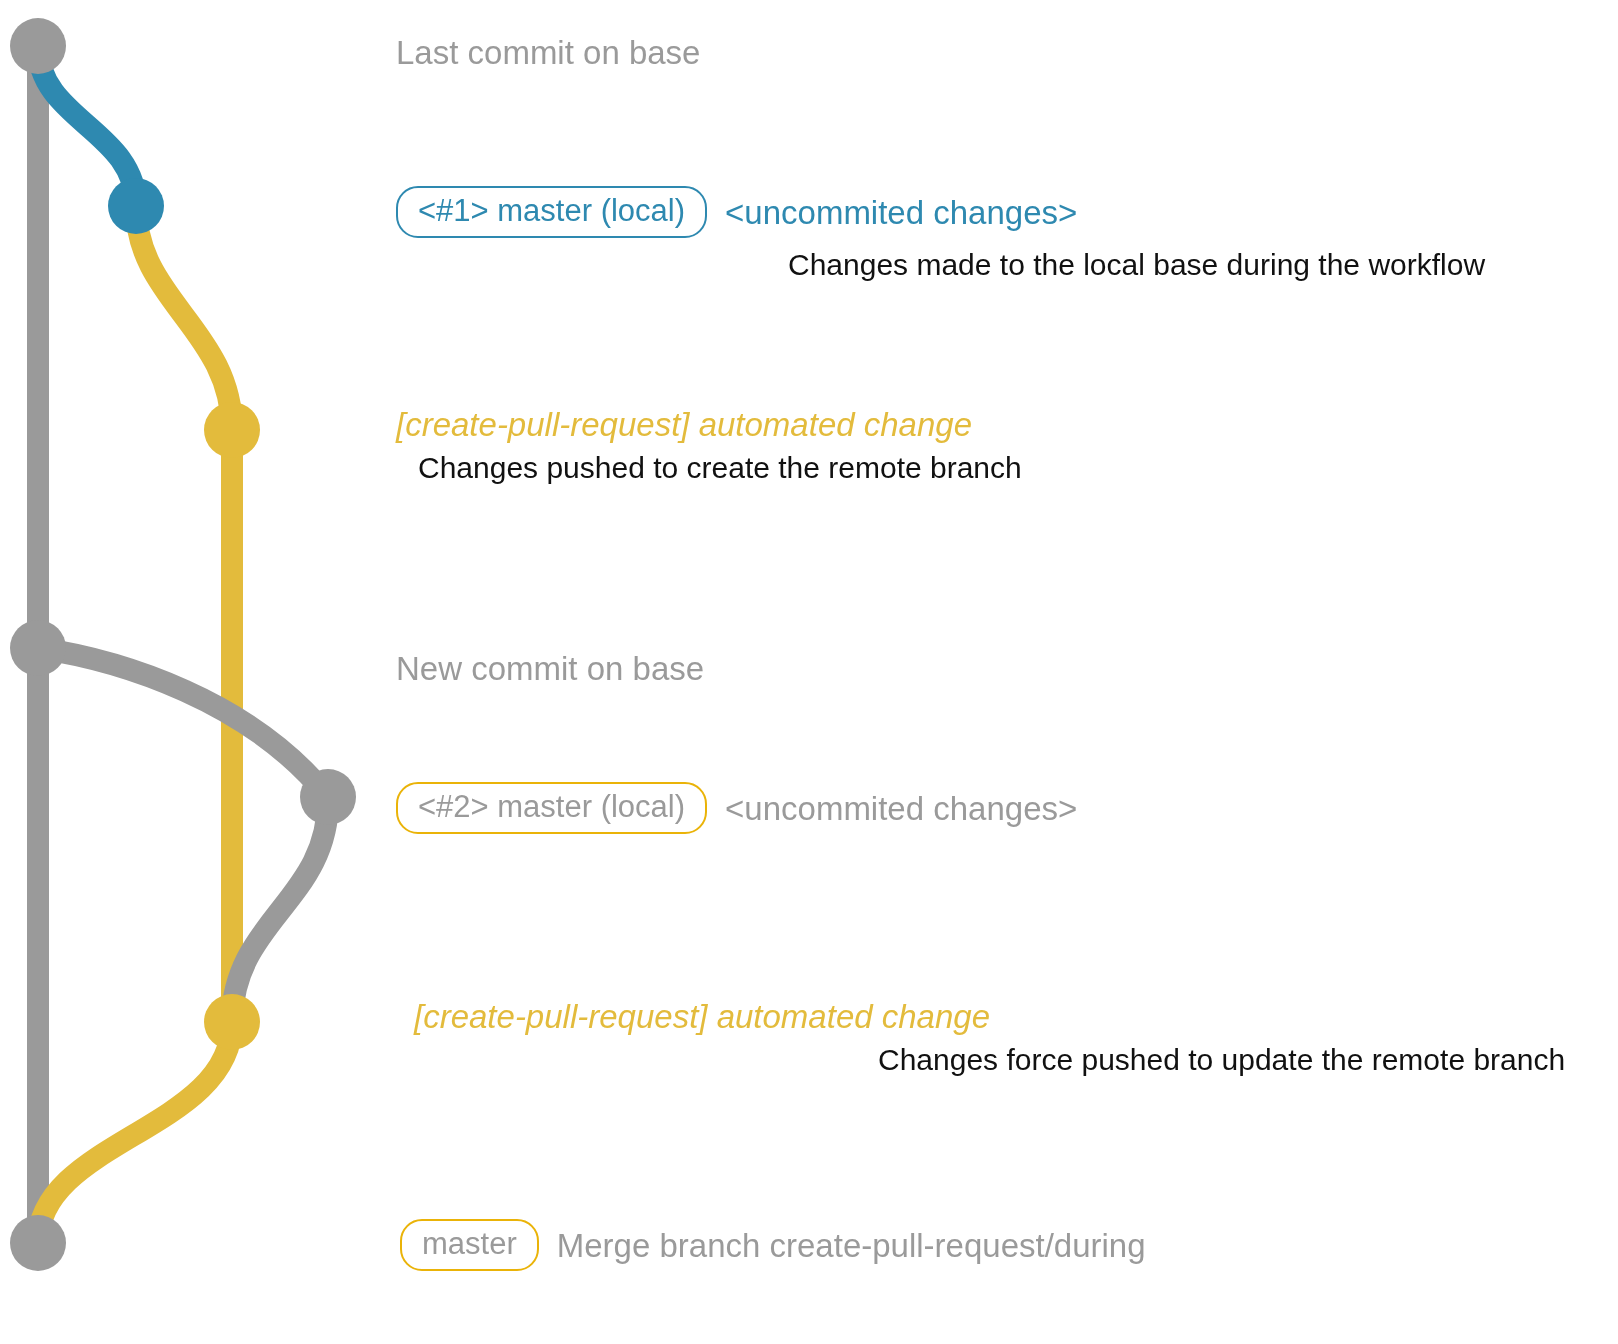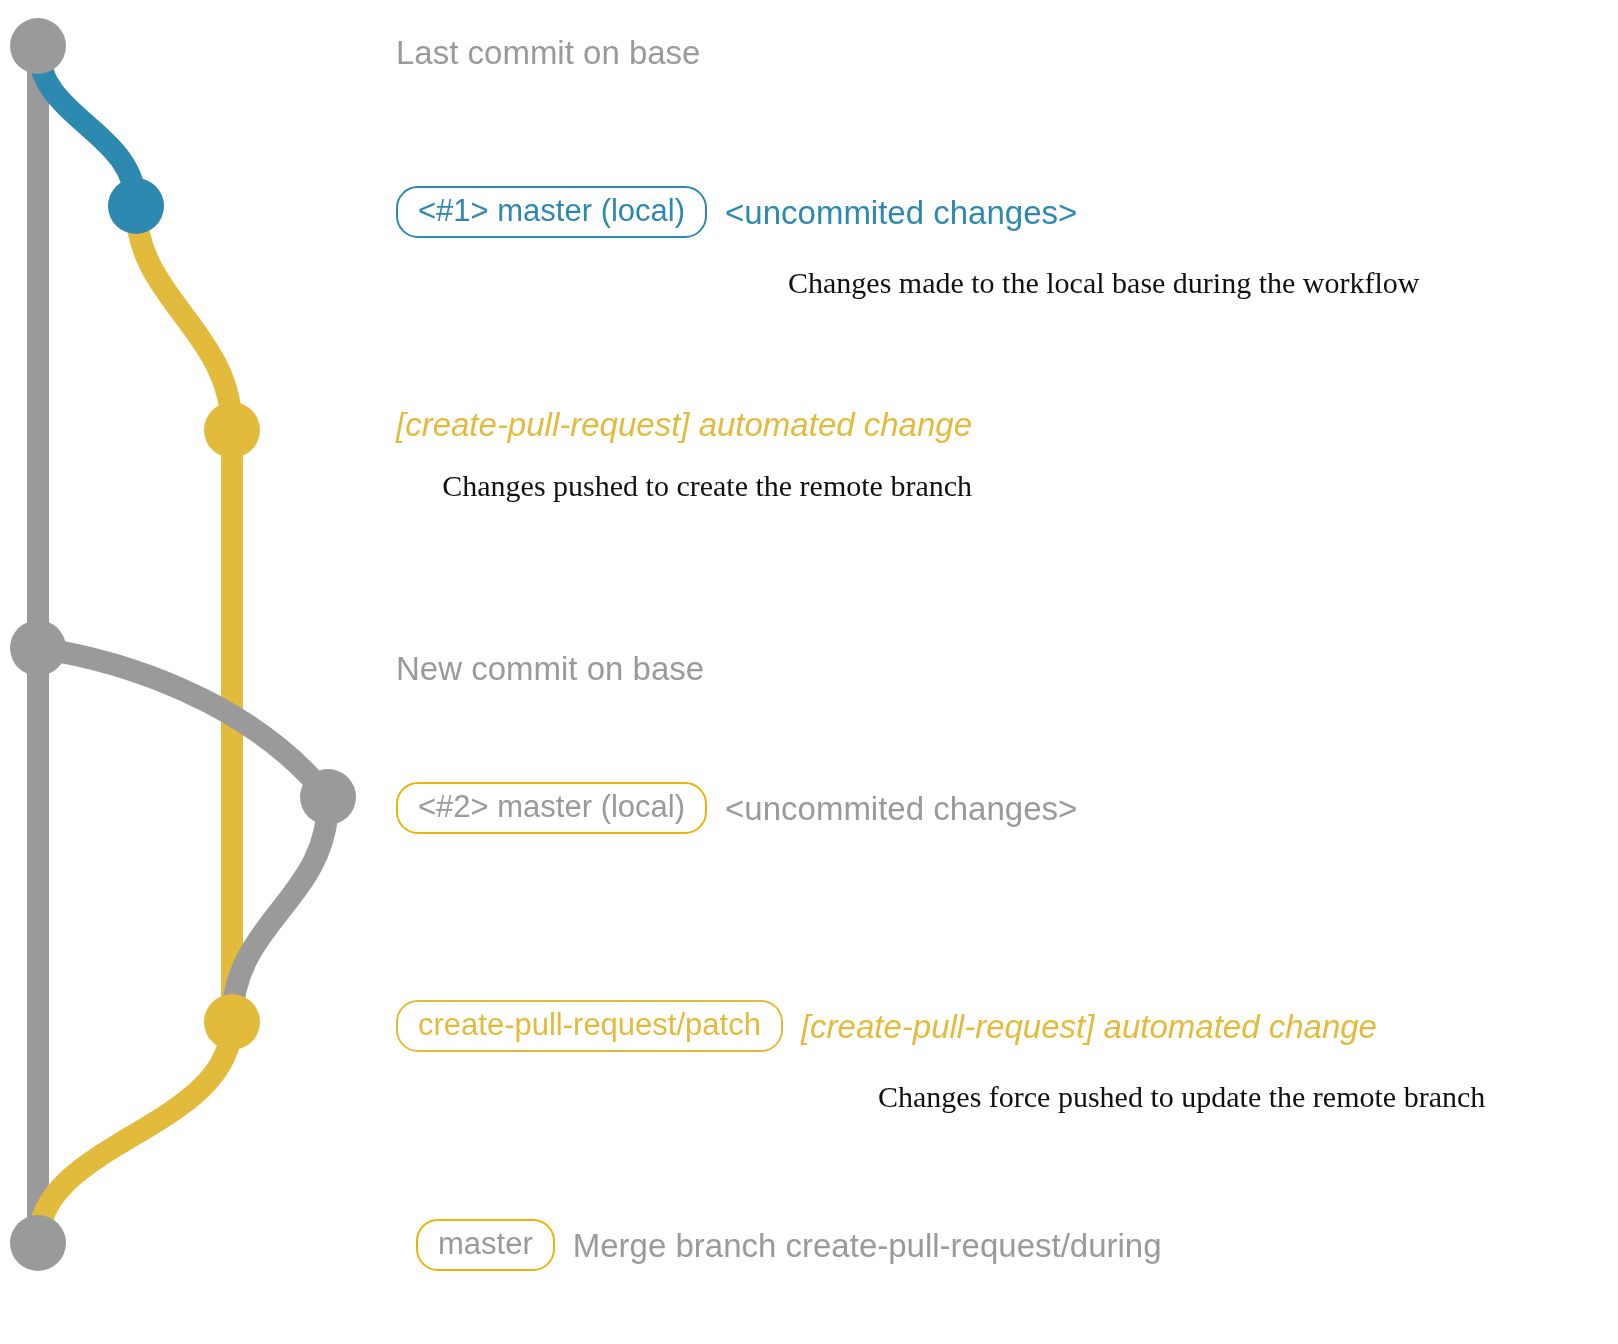--- a/index.html
+++ b/index.html
@@ -58,35 +58,35 @@
     font-size: 33px;
     line-height: 1;
     font-family: "Liberation Sans", sans-serif;
     color: #9a9a9a;
   }
   .label.blue { color: #2e89b0; }
   .label.yellow { color: #e3bb3c; font-style: italic; }
   .label.gray  { color: #9a9a9a; }
   .label.spaced { margin-left: 18px; }
   .desc {
-    font-family: Liberation Serif, serif;
+    font-family: Liberation Sans, sans-serif;
     font-size: 30px;
     color: #111111;
     line-height: 1;
     white-space: nowrap;
-    margin-top: 30px;
+    margin-top: 12px;
   }
   
   #row-last-commit   { left: 396px; top: 36px; }
   #row-pr1           { left: 396px; top: 186px; }
   #row-auto1         { left: 396px; top: 408px; }
   #row-new-commit    { left: 396px; top: 652px; }
   #row-pr2           { left: 396px; top: 782px; }
   #row-auto2         { left: 396px; top: 1000px; }
-  #row-master        { left: 416px; top: 1219px; }
+  #row-master        { left: 400px; top: 1219px; }
 
   #row-pr1 .desc   { margin-left: 392px; }
   #row-auto1 .desc { margin-left: 22px; text-align: right; }
   #row-pr2 .desc   { margin-left: 392px; }
   #row-auto2 .desc { margin-left: 482px; }
 </style>
 </head>
 <body>
 
 <div id="page">
@@ -145,21 +145,20 @@
 
   <div class="row-stack" id="row-pr2">
     <div class="title-line">
       <span class="badge">&lt;#2&gt; master (local)</span>
       <span class="label gray spaced">&lt;uncommited changes&gt;</span>
     </div>
   </div>
 
   <div class="row-stack" id="row-auto2">
     <div class="title-line">
-      <span class="badge yellow">create-pull-request/patch</span>
       <span class="label yellow spaced">[create-pull-request] automated change</span>
     </div>
     <div class="desc">Changes force pushed to update the remote branch</div>
   </div>
 
   <div class="row-stack" id="row-master">
     <div class="title-line">
       <span class="badge">master</span>
       <span class="label gray spaced">Merge branch create-pull-request/during</span>
     </div>

